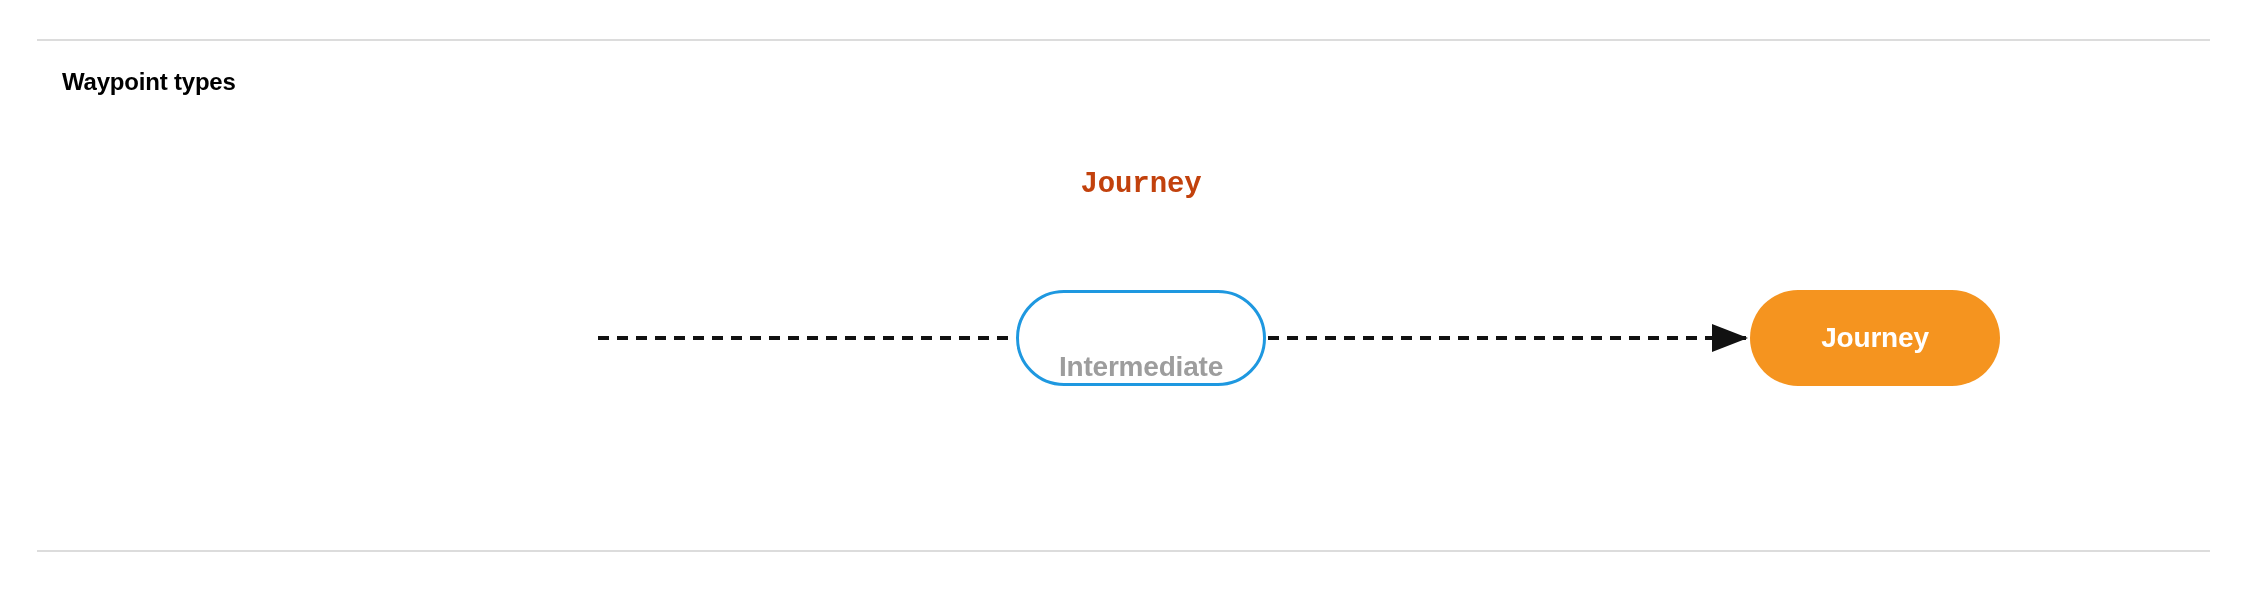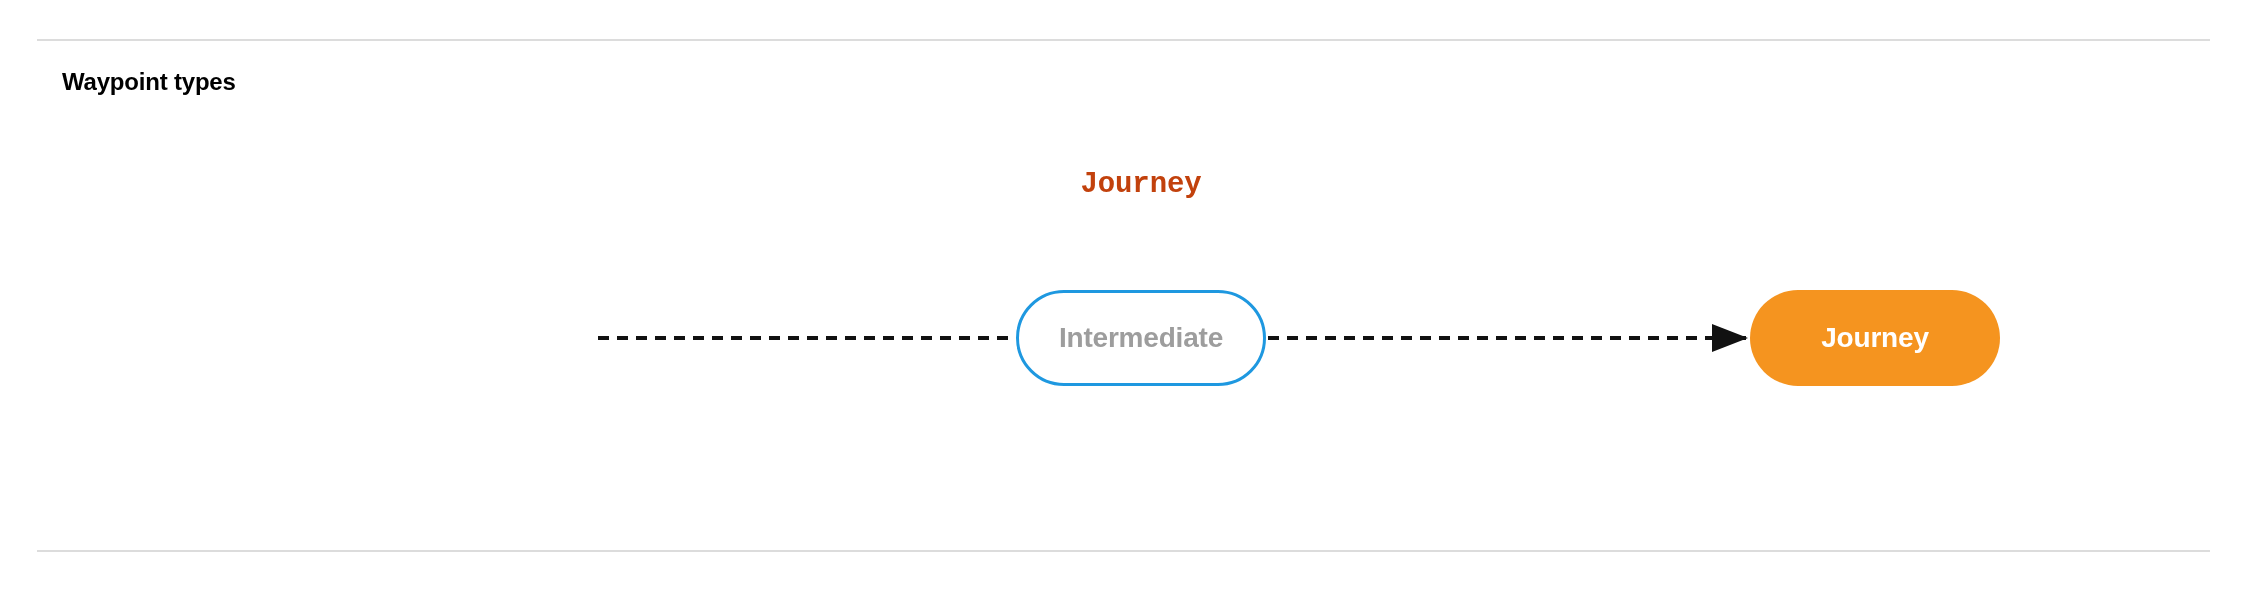--- a/index.html
+++ b/index.html
@@ -87,20 +87,21 @@
     left: 345px;
     background: #f5941f;
     color: #ffffff;
   }
 
   .node-intermediate {
     left: 1016px;
     background: #ffffff;
     border: 3px solid #1e98e0;
     color: #9d9d9d;
+    align-items: flex-end;
   }
 
   .node-dropoff {
     left: 1750px;
     background: #f5941f;
     color: #ffffff;
   }
 
   .edge-layer {
     position: absolute;

